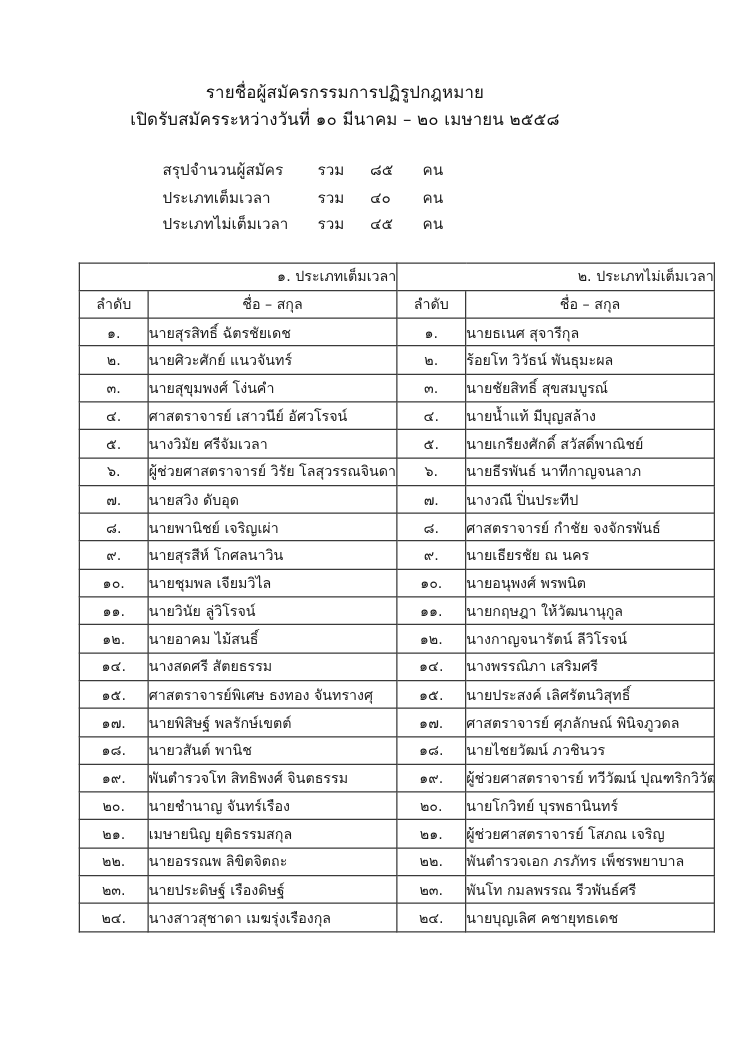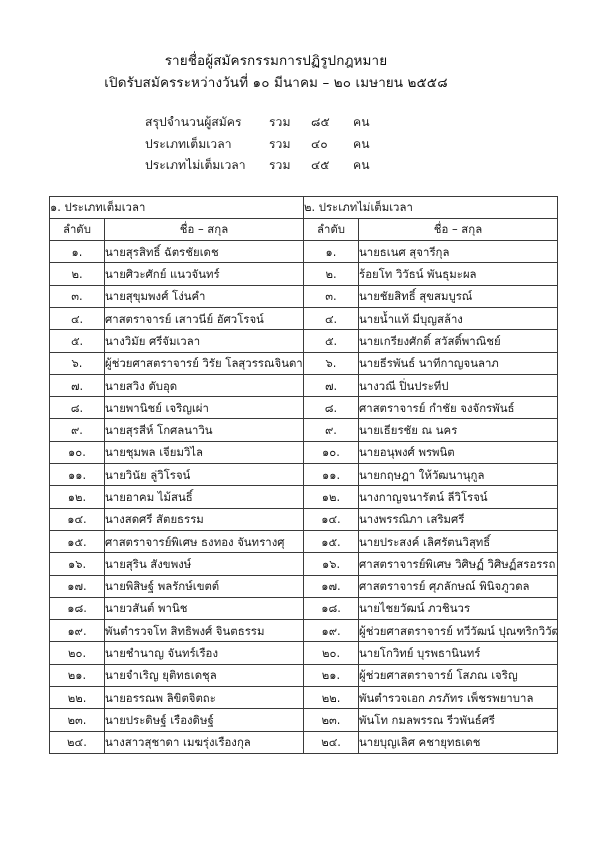--- a/index.html
+++ b/index.html
@@ -13,21 +13,21 @@
     font-family: "DejaVu Sans", "Liberation Sans", sans-serif;
     color: #1a1a1a;
     overflow: hidden;
   }
 
   .page {
     position: relative;
     width: 552px;
     height: 848px;
     box-sizing: border-box;
-    padding: 3px;
+    padding: 17px;
   }
 
   
   .title-block {
     text-align: center;
     padding-top: 46px;
   }
   .title-line {
     font-size: 13.5px;
     line-height: 22px;
@@ -44,21 +44,20 @@
   .summary {
     margin-top: 19px;
     padding-left: 113px;
   }
   .summary-row {
     display: flex;
     align-items: flex-start;
     line-height: 21.5px;
     font-size: 12.2px;
     white-space: nowrap;
-    margin-left: 29px;
   }
   .sum-label {
     width: 124px;
     flex: 0 0 124px;
   }
   .sum-word {
     width: 42px;
     flex: 0 0 42px;
   }
   .sum-num {
@@ -84,21 +83,21 @@
   table.roster td,
   table.roster th {
     border: 1px solid #3a3a3a;
     padding: 0;
     font-weight: normal;
     font-size: 11.4px;
     height: 21.3px;
     vertical-align: middle;
   }
   th.group-head {
-    text-align: left;
+    text-align: right;
     font-size: 11.8px;
     height: 25px;
   }
   th.col-head {
     text-align: center;
     font-size: 11.8px;
     height: 24px;
   }
   td.num {
     text-align: center;
@@ -245,26 +244,20 @@
             <td class="num">๑๔.</td>
             <td class="name">นางพรรณิภา  เสริมศรี</td>
           </tr>
           <tr>
             <td class="num">๑๕.</td>
             <td class="name">ศาสตราจารย์พิเศษ ธงทอง  จันทรางศุ</td>
             <td class="num">๑๕.</td>
             <td class="name">นายประสงค์  เลิศรัตนวิสุทธิ์</td>
           </tr>
           <tr>
-            <td class="num">๑๖.</td>
-            <td class="name">นายสุริน  สังขพงษ์</td>
-            <td class="num">๑๖.</td>
-            <td class="name">ศาสตราจารย์พิเศษ วิศิษฏ์  วิศิษฏ์สรอรรถ</td>
-          </tr>
-          <tr>
             <td class="num">๑๗.</td>
             <td class="name">นายพิสิษฐ์  พลรักษ์เขตต์</td>
             <td class="num">๑๗.</td>
             <td class="name">ศาสตราจารย์ ศุภลักษณ์  พินิจภูวดล</td>
           </tr>
           <tr>
             <td class="num">๑๘.</td>
             <td class="name">นายวสันต์  พานิช</td>
             <td class="num">๑๘.</td>
             <td class="name">นายไชยวัฒน์  ภวชินวร</td>
@@ -276,21 +269,21 @@
             <td class="name">ผู้ช่วยศาสตราจารย์ ทวีวัฒน์  ปุณฑริกวิวัฒน์</td>
           </tr>
           <tr>
             <td class="num">๒๐.</td>
             <td class="name">นายชำนาญ  จันทร์เรือง</td>
             <td class="num">๒๐.</td>
             <td class="name">นายโกวิทย์  บุรพธานินทร์</td>
           </tr>
           <tr>
             <td class="num">๒๑.</td>
-            <td class="name">นายจำเริญ  ยุติทธเดชุล</td>
+            <td class="name">เมษายนิญ  ยุติธรรมสกุล</td>
             <td class="num">๒๑.</td>
             <td class="name">ผู้ช่วยศาสตราจารย์ โสภณ  เจริญ</td>
           </tr>
           <tr>
             <td class="num">๒๒.</td>
             <td class="name">นายอรรณพ  ลิขิตจิตถะ</td>
             <td class="num">๒๒.</td>
             <td class="name">พันตำรวจเอก ภรภัทร  เพ็ชรพยาบาล</td>
           </tr>
           <tr>

